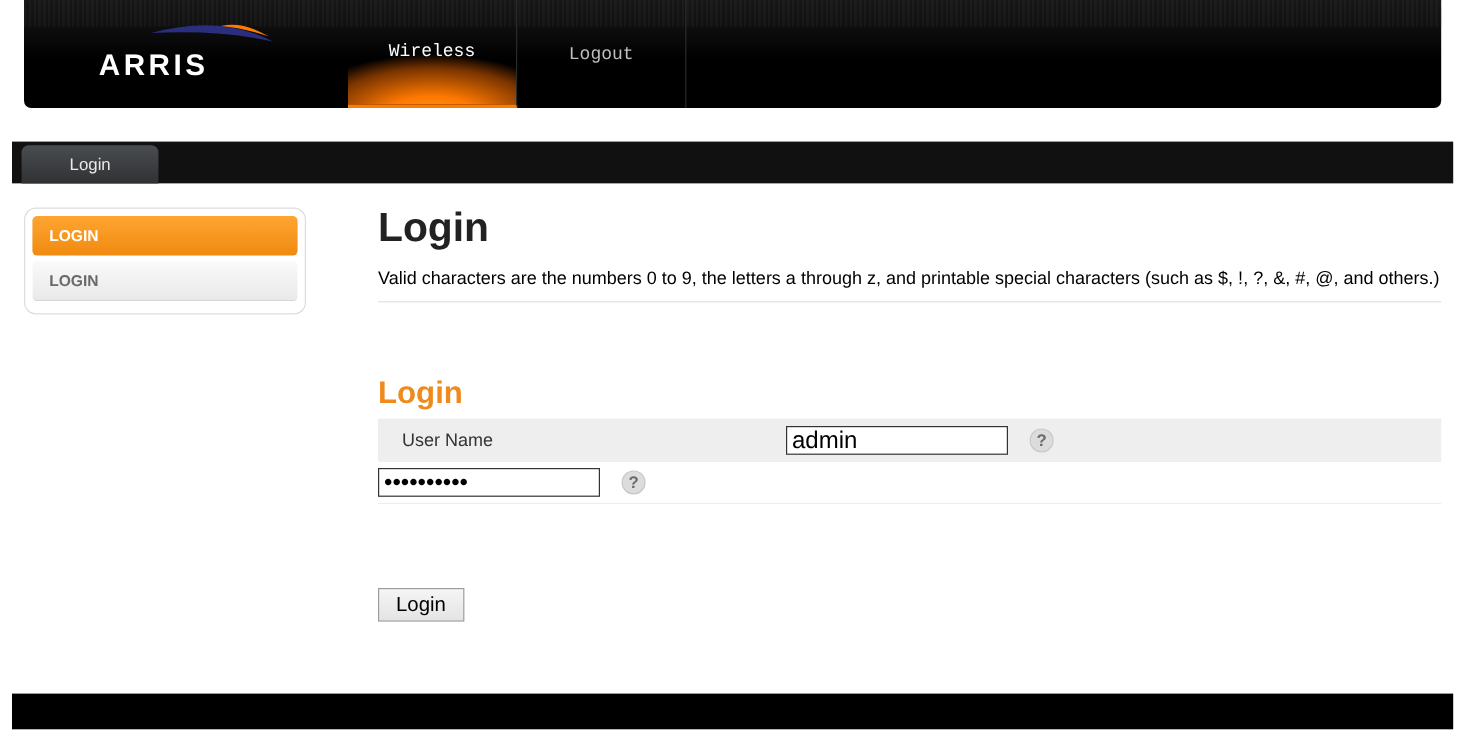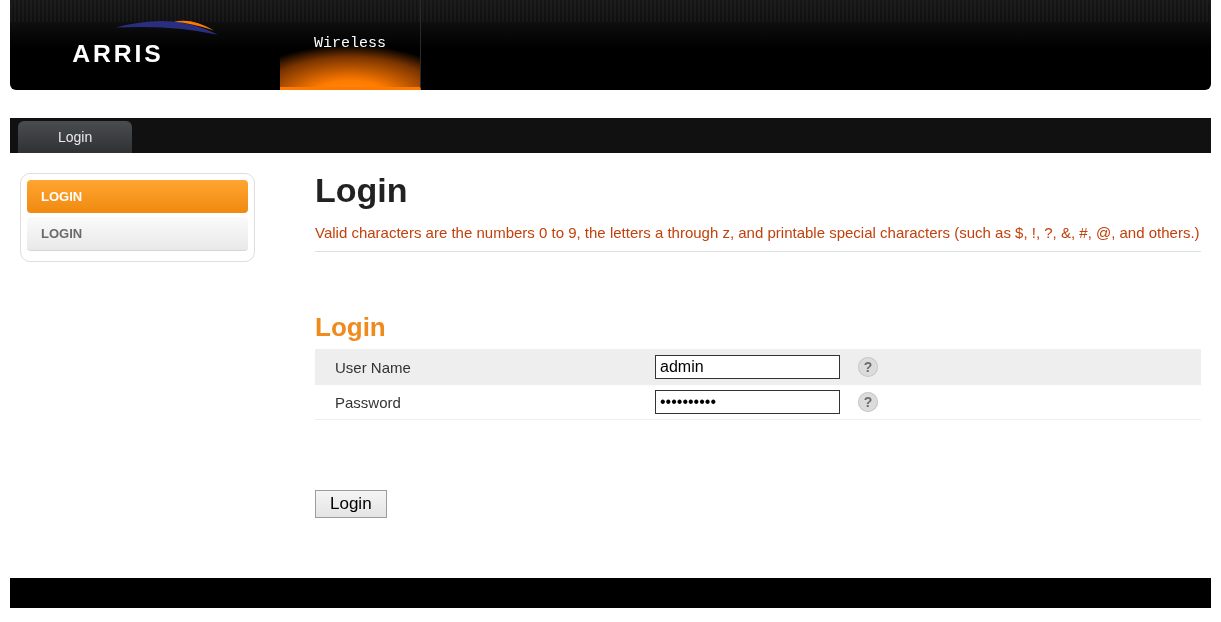--- a/index.html
+++ b/index.html
@@ -6,21 +6,21 @@
   body{width:1221px;}
 
   
   .topbar{
     height:90px;
     background:#000
       repeating-linear-gradient(45deg,#0b0b0b 0 2px,#151515 2px 4px);
     background:
       linear-gradient(#1a1a1a,#000 55%,#000);
     border-radius:0 0 6px 6px;
-    margin:0 10px;
+    margin:0 20px;
     position:relative;
     display:flex;
     align-items:stretch;
   }
   .topbar::before{
     content:"";
     position:absolute;inset:0 0 auto 0;height:22px;
     background:repeating-linear-gradient(90deg,#222 0 2px,#111 2px 4px);
     opacity:.4;
     border-radius:6px 6px 0 0;
@@ -95,42 +95,42 @@
   .main{
     flex:1 1 auto;
     padding:18px 10px 60px 50px;
     box-sizing:border-box;
   }
   h1{
     margin:0 0 14px 0;
     font-size:34px;font-weight:bold;color:#222;
   }
   .desc{
-    font-size:15px;color:#c2410c;
+    font-size:15px;color:#000000;
     margin-bottom:10px;
   }
   .hr{border:none;border-top:1px solid #e0e0e0;margin:10px 0 60px 0;}
 
   .section-title{
     color:#ef8a1d;font-size:26px;font-weight:bold;margin:0 0 6px 0;
   }
   .form-row{
     display:flex;align-items:center;
     border-top:1px solid #eee;
     padding:5px 0;
   }
   .form-row.shade{background:#eeeeee;}
   .form-row .lbl{
     width:320px;flex:0 0 320px;
     padding-left:20px;font-size:15px;color:#333;
   }
   .form-row input{
     width:175px;height:22px;
     border:1px solid #333;
-    font-size:16px;padding:0 4px;
+    font-size:20px;padding:0 4px;
     font-family:Arial,Helvetica,sans-serif;
   }
   .help{
     width:20px;height:20px;line-height:20px;text-align:center;
     border-radius:50%;
     background:#dcdcdc;color:#6b6b6b;font-weight:bold;font-size:14px;
     margin-left:18px;cursor:pointer;
     box-shadow:inset 0 0 0 1px #c8c8c8;
   }
   .form-end{border-top:1px solid #eee;}
@@ -158,20 +158,21 @@
       <path d="M70 16 Q150 -6 210 26 Q150 12 70 16 Z" fill="#2a2e7e"></path>
       <path d="M150 8 Q175 2 205 20 Q175 10 150 8 Z" fill="#ff7a00"></path>
 
       <g fill="#fff" font-family="Arial" font-weight="bold" font-size="34" letter-spacing="4">
         <text x="10" y="64">ARRIS</text>
       </g>
     </svg>
   </div>
   <div class="nav">
     <div class="nav-item active">Wireless</div>
+    <div class="nav-item">Logout</div>
   </div>
 </div>
 
 <div class="substrip">
   <div class="subtab">Login</div>
 </div>
 
 <div class="content">
 
   <div class="side">
@@ -188,21 +189,20 @@
 
     <div class="section-title">Login</div>
 
     <div class="form-row shade">
       <div class="lbl">User Name</div>
       <input type="text" value="admin" style="">
       <div class="help">?</div>
     </div>
 
     <div class="form-row">
-      <div class="lbl">Password</div>
       <input type="password" value="••••••••••" style="">
       <div class="help">?</div>
     </div>
     <div class="form-end"></div>
 
     <button class="apply">Login</button>
   </div>
 </div>
 
 <div class="bottom-black"></div>

